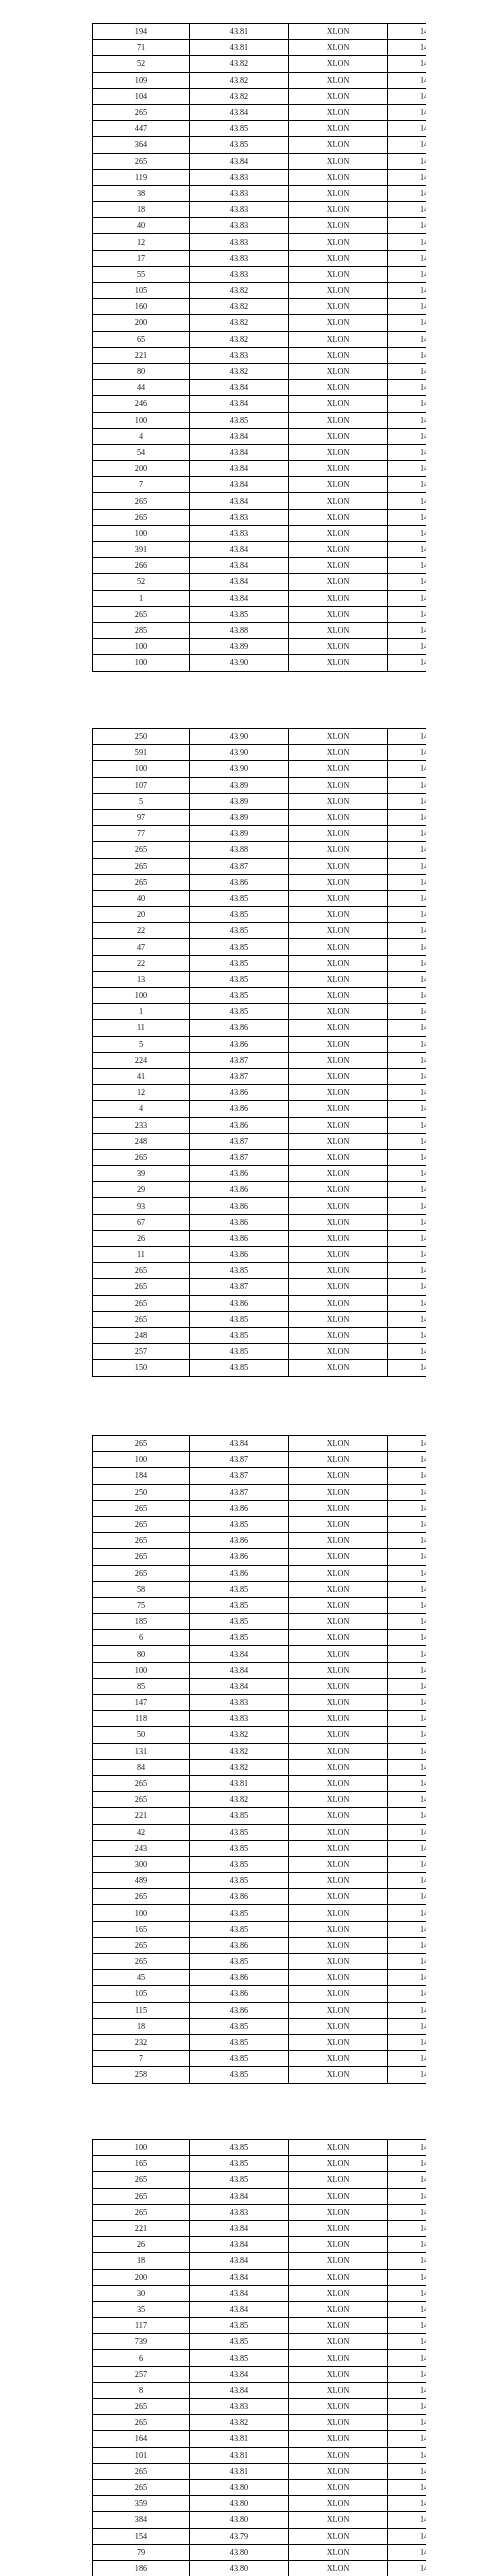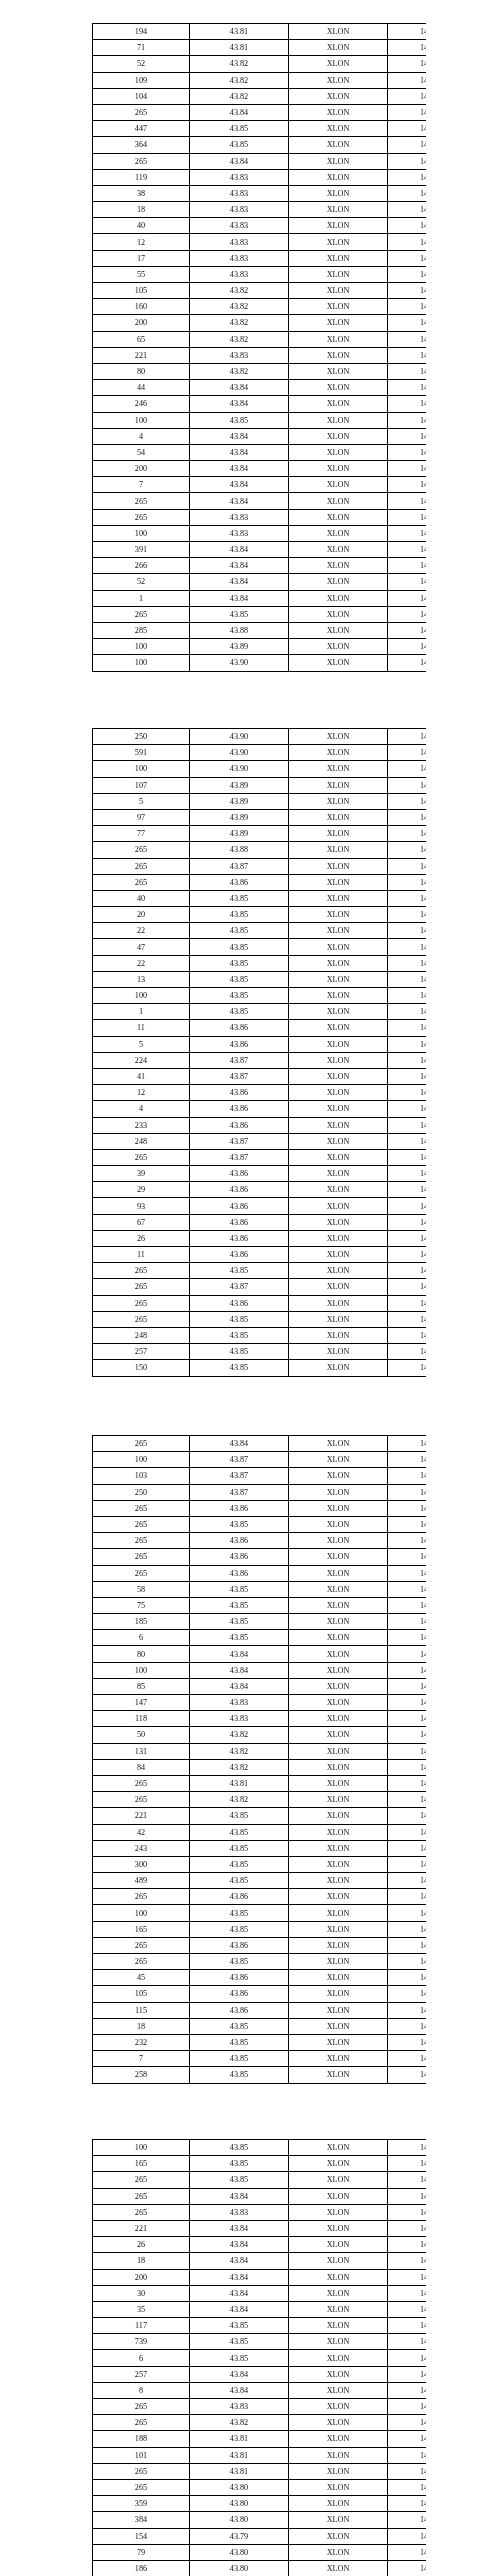--- a/index.html
+++ b/index.html
@@ -567,21 +567,21 @@
           <td>XLON</td>
           <td class="time">14</td>
         </tr>
         <tr>
           <td>100</td>
           <td>43.87</td>
           <td>XLON</td>
           <td class="time">14</td>
         </tr>
         <tr>
-          <td>103</td>
+          <td>184</td>
           <td>43.87</td>
           <td>XLON</td>
           <td class="time">14</td>
         </tr>
         <tr>
           <td>250</td>
           <td>43.87</td>
           <td>XLON</td>
           <td class="time">14</td>
         </tr>
@@ -915,21 +915,21 @@
           <td>XLON</td>
           <td class="time">14</td>
         </tr>
         <tr>
           <td>265</td>
           <td>43.82</td>
           <td>XLON</td>
           <td class="time">14</td>
         </tr>
         <tr>
-          <td>188</td>
+          <td>164</td>
           <td>43.81</td>
           <td>XLON</td>
           <td class="time">14</td>
         </tr>
         <tr>
           <td>101</td>
           <td>43.81</td>
           <td>XLON</td>
           <td class="time">14</td>
         </tr>

